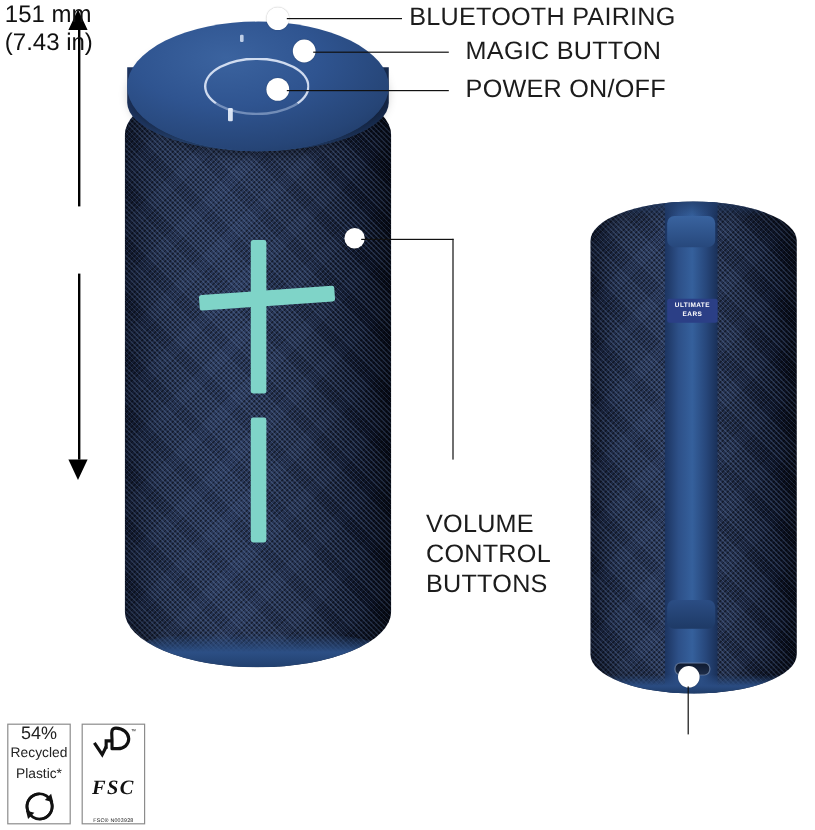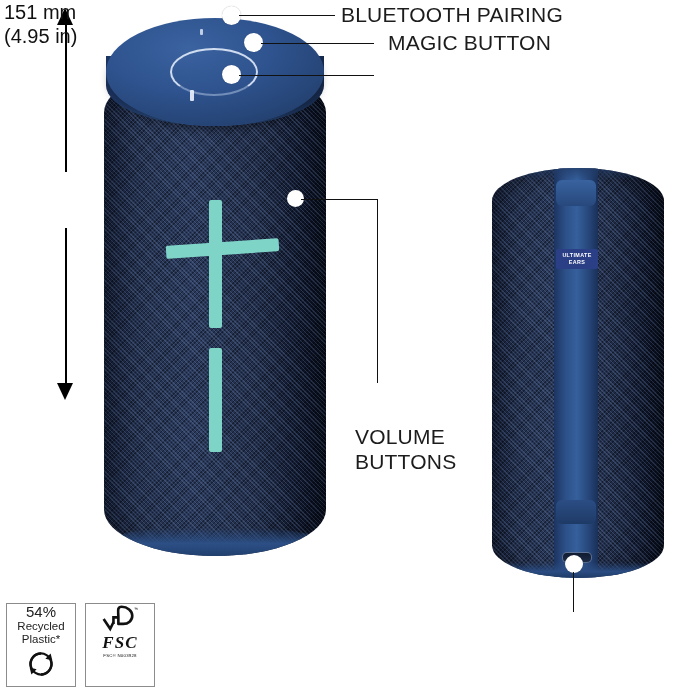--- a/index.html
+++ b/index.html
@@ -88,40 +88,40 @@
       border-radius:5px;border:1.4px solid rgba(150,175,215,.55);}
   #rear .rim{position:absolute;left:0;bottom:0;width:100%;height:16px;
       background:linear-gradient(180deg,rgba(44,79,133,0),#2a4c82 60%,#1f3c68);
       border-radius:50% / 0 0 100% 100%;}
   #rear .captop{position:absolute;left:0;top:-4px;width:100%;height:16px;
       background:linear-gradient(180deg,#223c68,rgba(20,33,58,0));
       border-radius:50% / 100% 100% 0 0;}
 
   
   .badges{position:absolute;left:6px;top:603px;display:flex;gap:9px;}
-  .bx{width:70px;height:84px;border:1.5px solid #8c8c8c;background:#fff;
+  .bx{width:53px;height:84px;border:1.5px solid #8c8c8c;background:#fff;
       display:flex;flex-direction:column;align-items:center;
-      justify-content:flex-start;box-sizing:border-box;}
+      justify-content:space-between;box-sizing:border-box;}
   .bx .pct{font-size:15px;color:#222;line-height:1.05;}
   .bx .rec{font-size:11.5px;color:#222;line-height:1.18;text-align:center;}
   .bx .fsc{font-family:"Liberation Serif",serif;font-size:17px;font-weight:700;
       letter-spacing:1.2px;color:#111;line-height:1;font-style:italic;}
   .bx .fsccode{font-size:4.4px;letter-spacing:.2px;color:#111;margin-top:2px;}
 </style>
 </head>
 <body>
 
 <div class="stage">
 
   <div>
     <div class="arrow-head arrow-up" style="top:8px;"></div>
     <div class="dim-line" style="top:24px;height:148px;"></div>
     <div class="dim-text">
       <div>151 mm</div>
-      <div>(4.95 in)</div>
+      <div>(7.43 in)</div>
     </div>
     <div class="dim-line" style="top:228px;height:155px;"></div>
     <div class="arrow-head arrow-down" style="top:383px;"></div>
   </div>
 
   <div id="front">
     <div class="body mesh">
       <div class="rim"></div>
     </div>
     <div class="cap-side"></div>
@@ -139,26 +139,28 @@
   <div class="dot" style="left:244px;top:33px;width:19px;height:19px;"></div>
   <div class="dot" style="left:222px;top:65px;width:19px;height:19px;"></div>
   <div class="dot" style="left:287px;top:190px;width:17px;height:17px;"></div>
 
   <div class="lead-h" style="left:239px;top:15px;width:96px;"></div>
   <div class="lead-h" style="left:261px;top:43px;width:113px;"></div>
   <div class="lead-h" style="left:239px;top:75px;width:135px;"></div>
 
   <div class="callout" style="left:341px;top:3px;">BLUETOOTH PAIRING</div>
   <div class="callout" style="left:388px;top:31px;">MAGIC BUTTON</div>
+  <div class="callout" style="left:388px;top:63px;">POWER ON/OFF</div>
 
   <div class="lead-h" style="left:301px;top:199px;width:77px;"></div>
   <div class="lead-v" style="left:377px;top:199px;height:184px;"></div>
 
   <div class="callout multi" style="left:355px;top:392px;width:160px;margin-top:33px;">
     <div>VOLUME</div>
+    <div>CONTROL</div>
     <div>BUTTONS</div>
   </div>
 
   <div id="rear">
     <div class="body mesh">
       <div class="strip"></div>
       <div class="strip-top"></div>
       <div class="strip-bot"></div>
       <div class="badge">
         <span>ULTIMATE</span>

